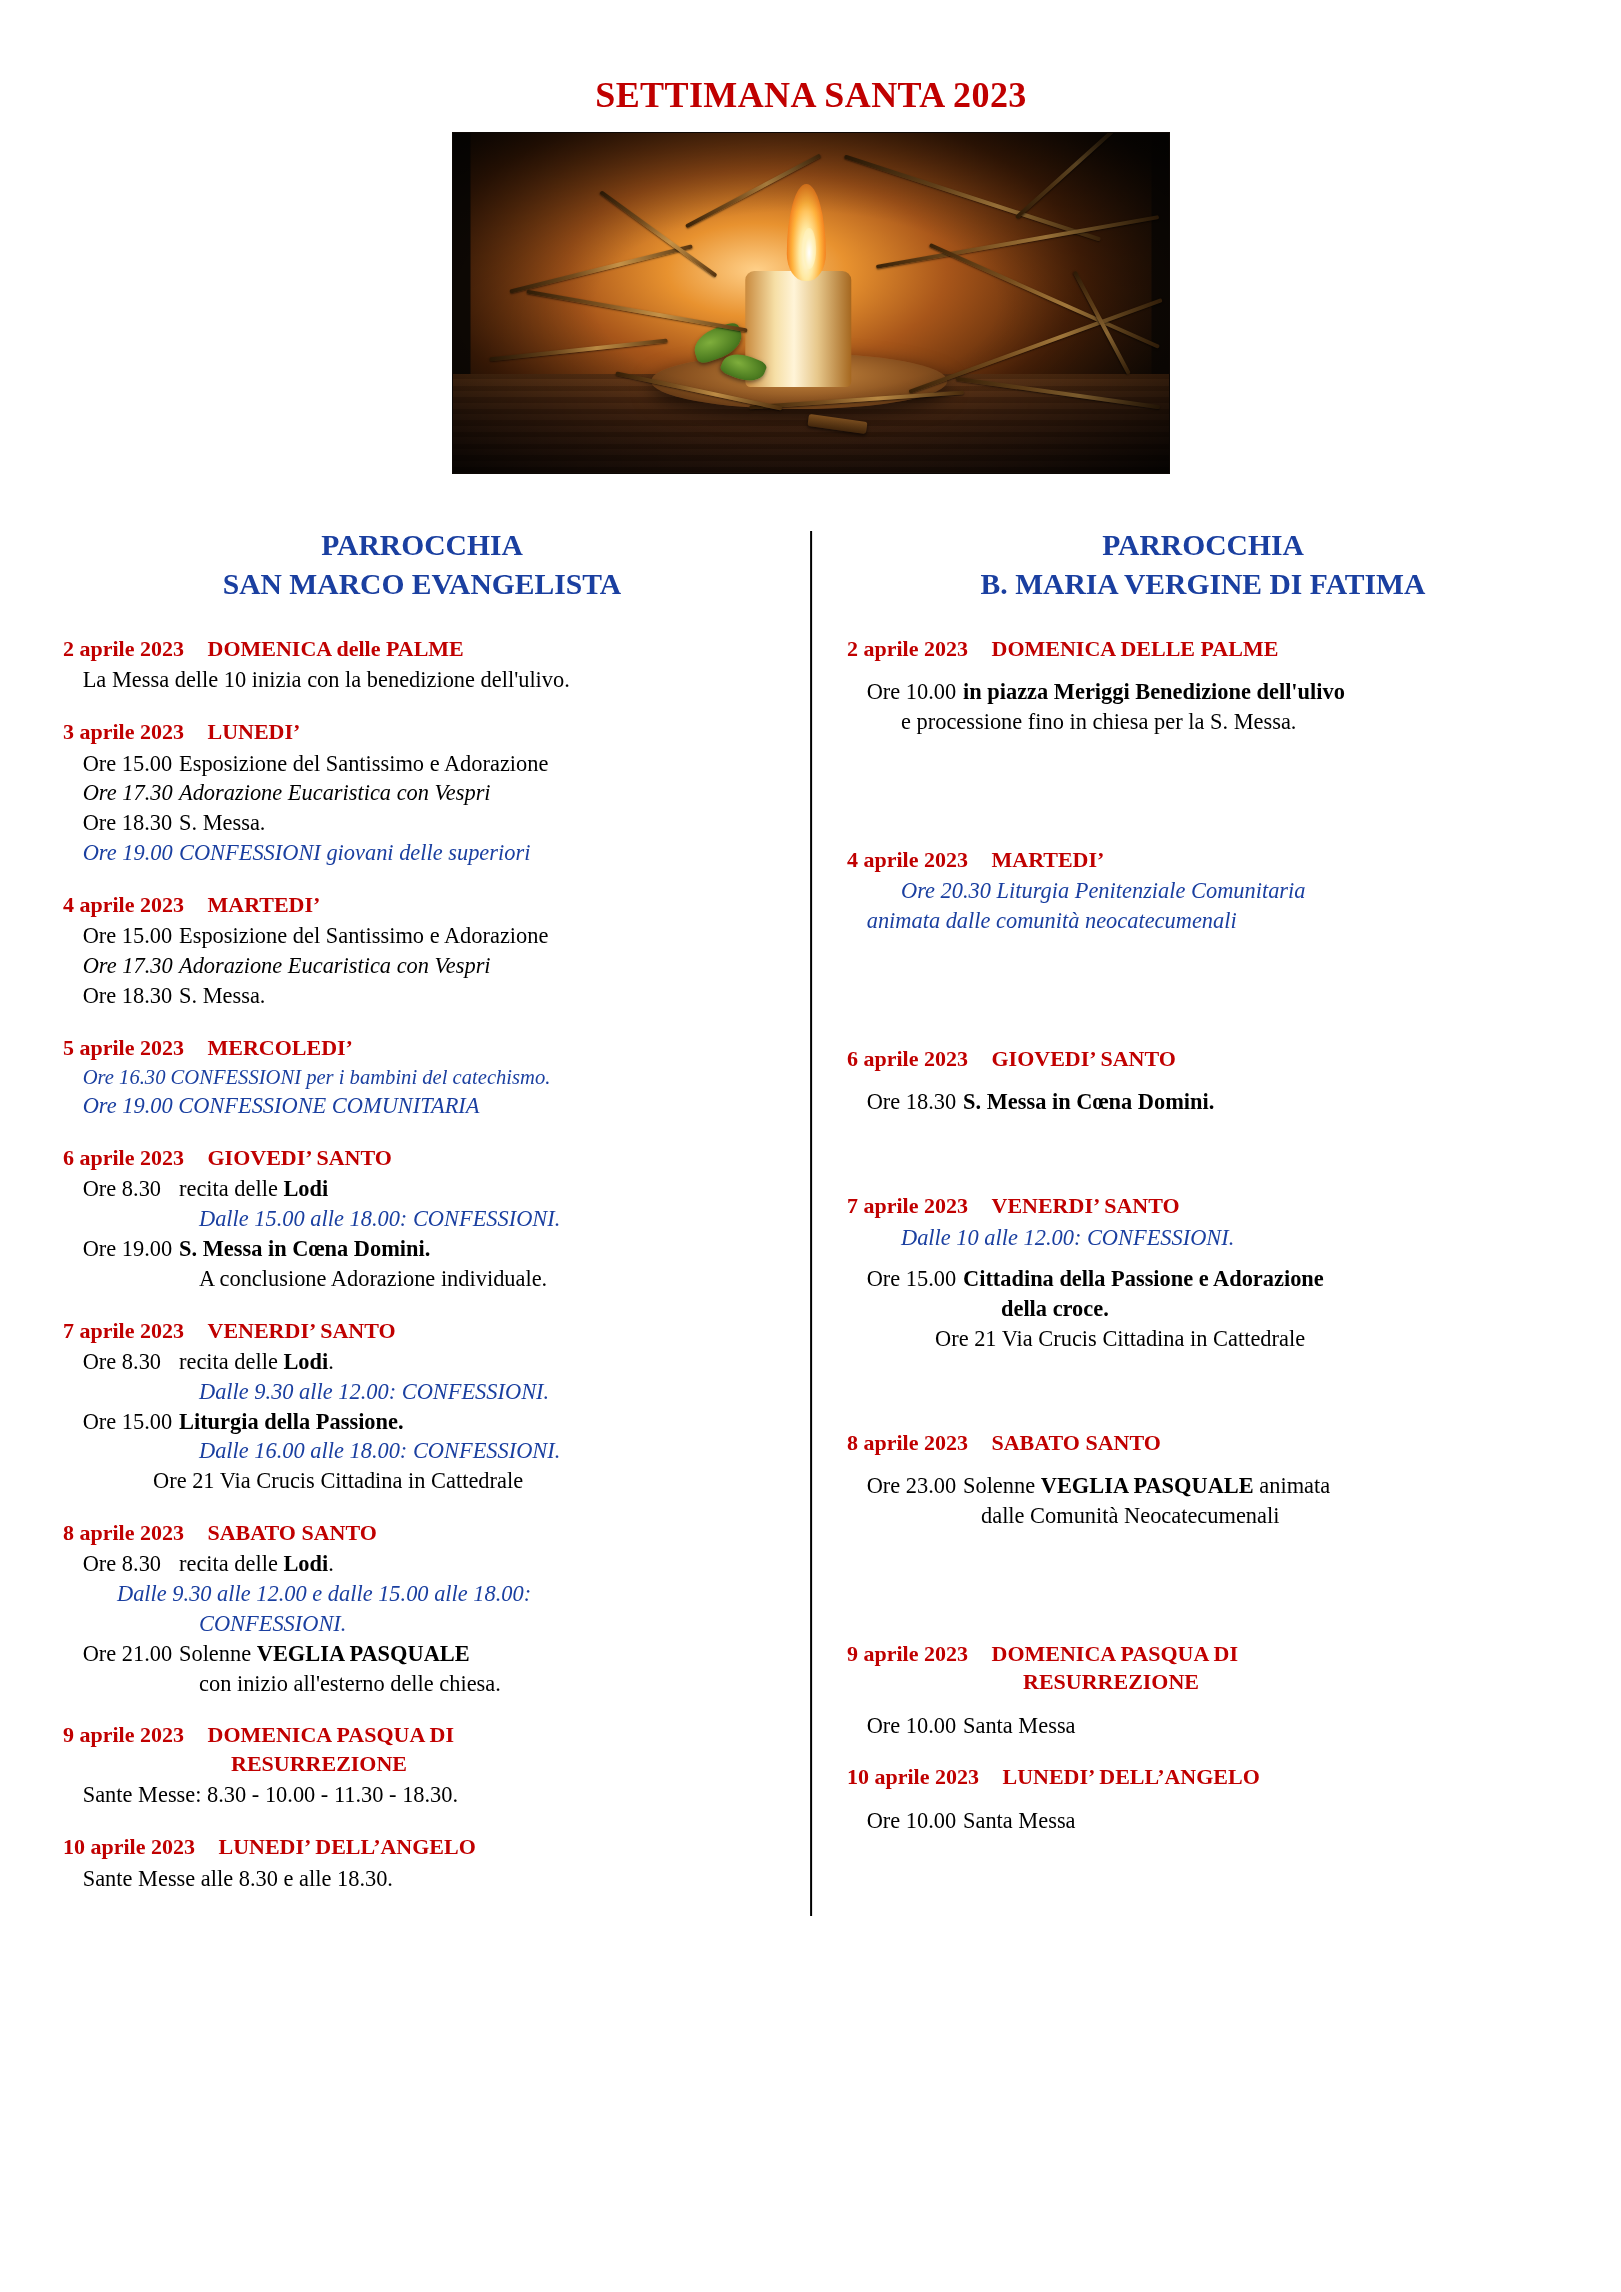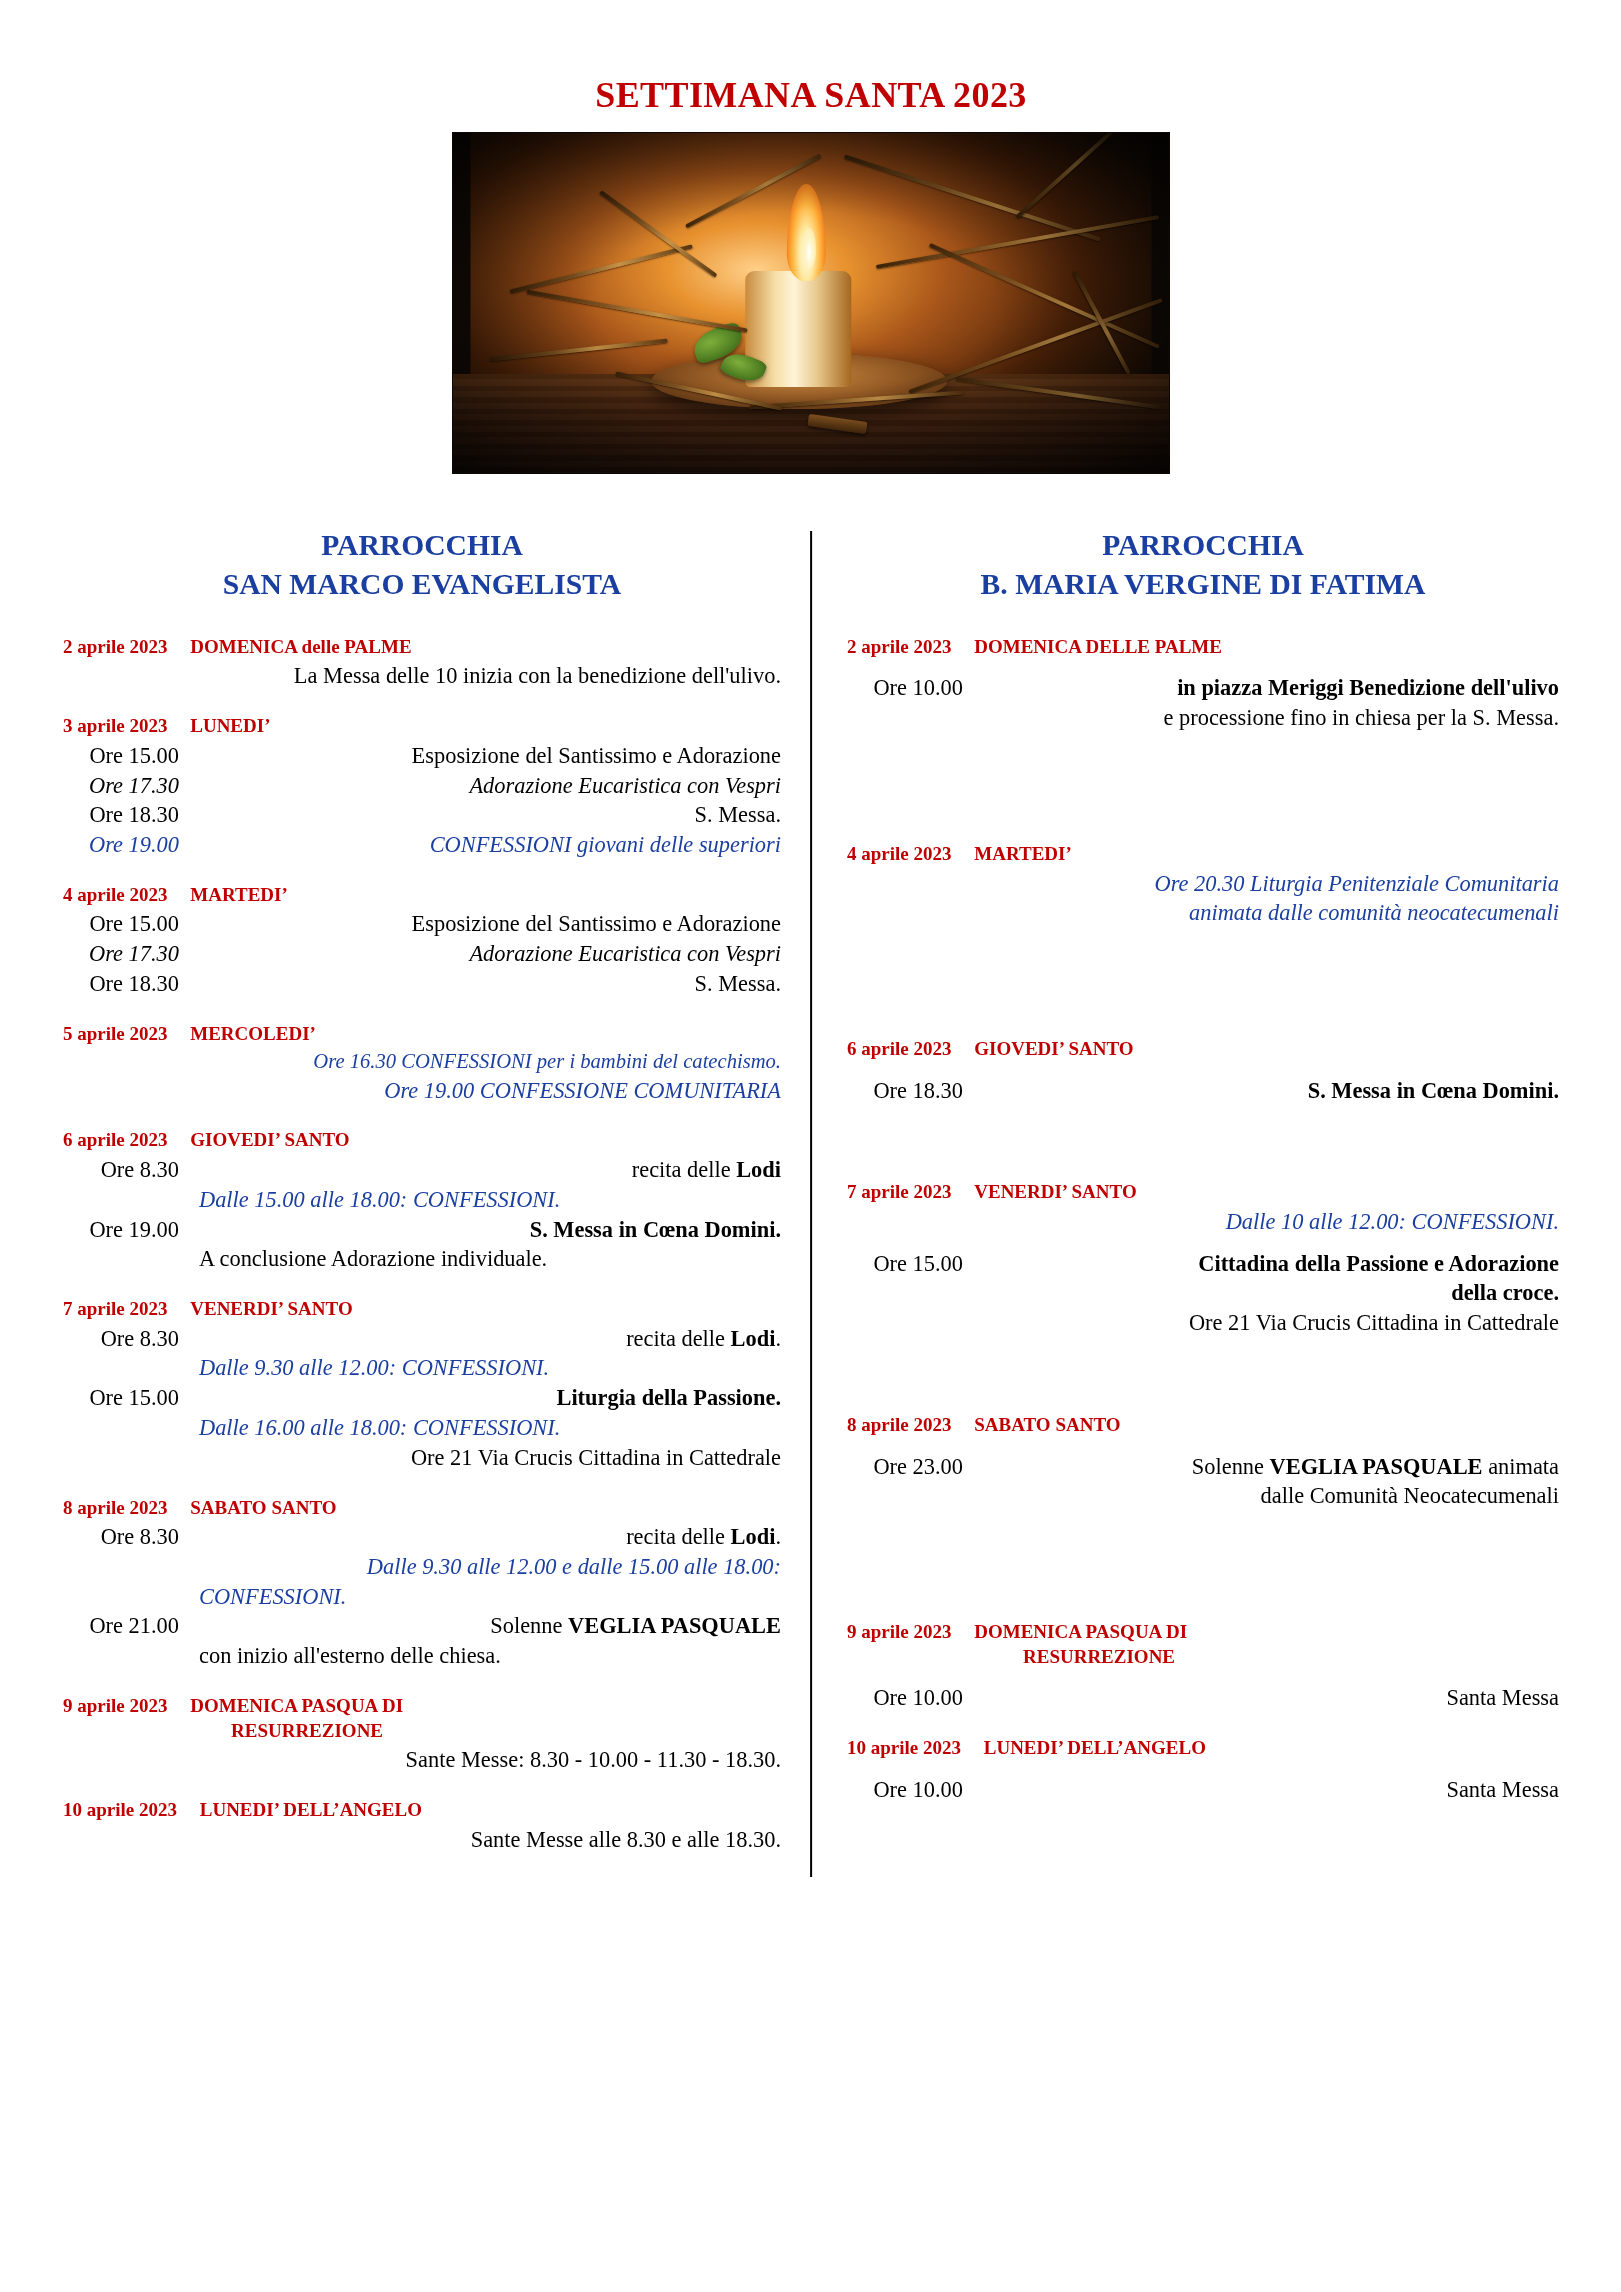--- a/index.html
+++ b/index.html
@@ -186,41 +186,40 @@
   }
   .parish-title .l1 { display: block; }
   .parish-title .l2 { display: block; }
 
   .entry {
     margin-bottom: 23px;
   }
   .entry-head {
     color: #c00000;
     font-weight: bold;
-    font-size: 19px;
+    font-size: 22px;
     line-height: 1.3;
     margin-bottom: 1.8px;
   }
   .entry-head .day {
     display: inline-block;
     min-width: 0;
   }
   .entry-head .wk {
     margin-left: 18px;
   }
   .entry-head.two-line .cont {
     display: block;
     padding-left: 107px;
   }
   .line {
     font-size: 22.4px;
     line-height: 1.33;
     display: flex;
     align-items: baseline;
-    text-align: right;
   }
   .line .time {
     width: 116px;
     flex: 0 0 116px;
     padding-left: 19.7px;
     box-sizing: border-box;
     white-space: nowrap;
   }
   .line .txt {
     flex: 1 1 auto;

